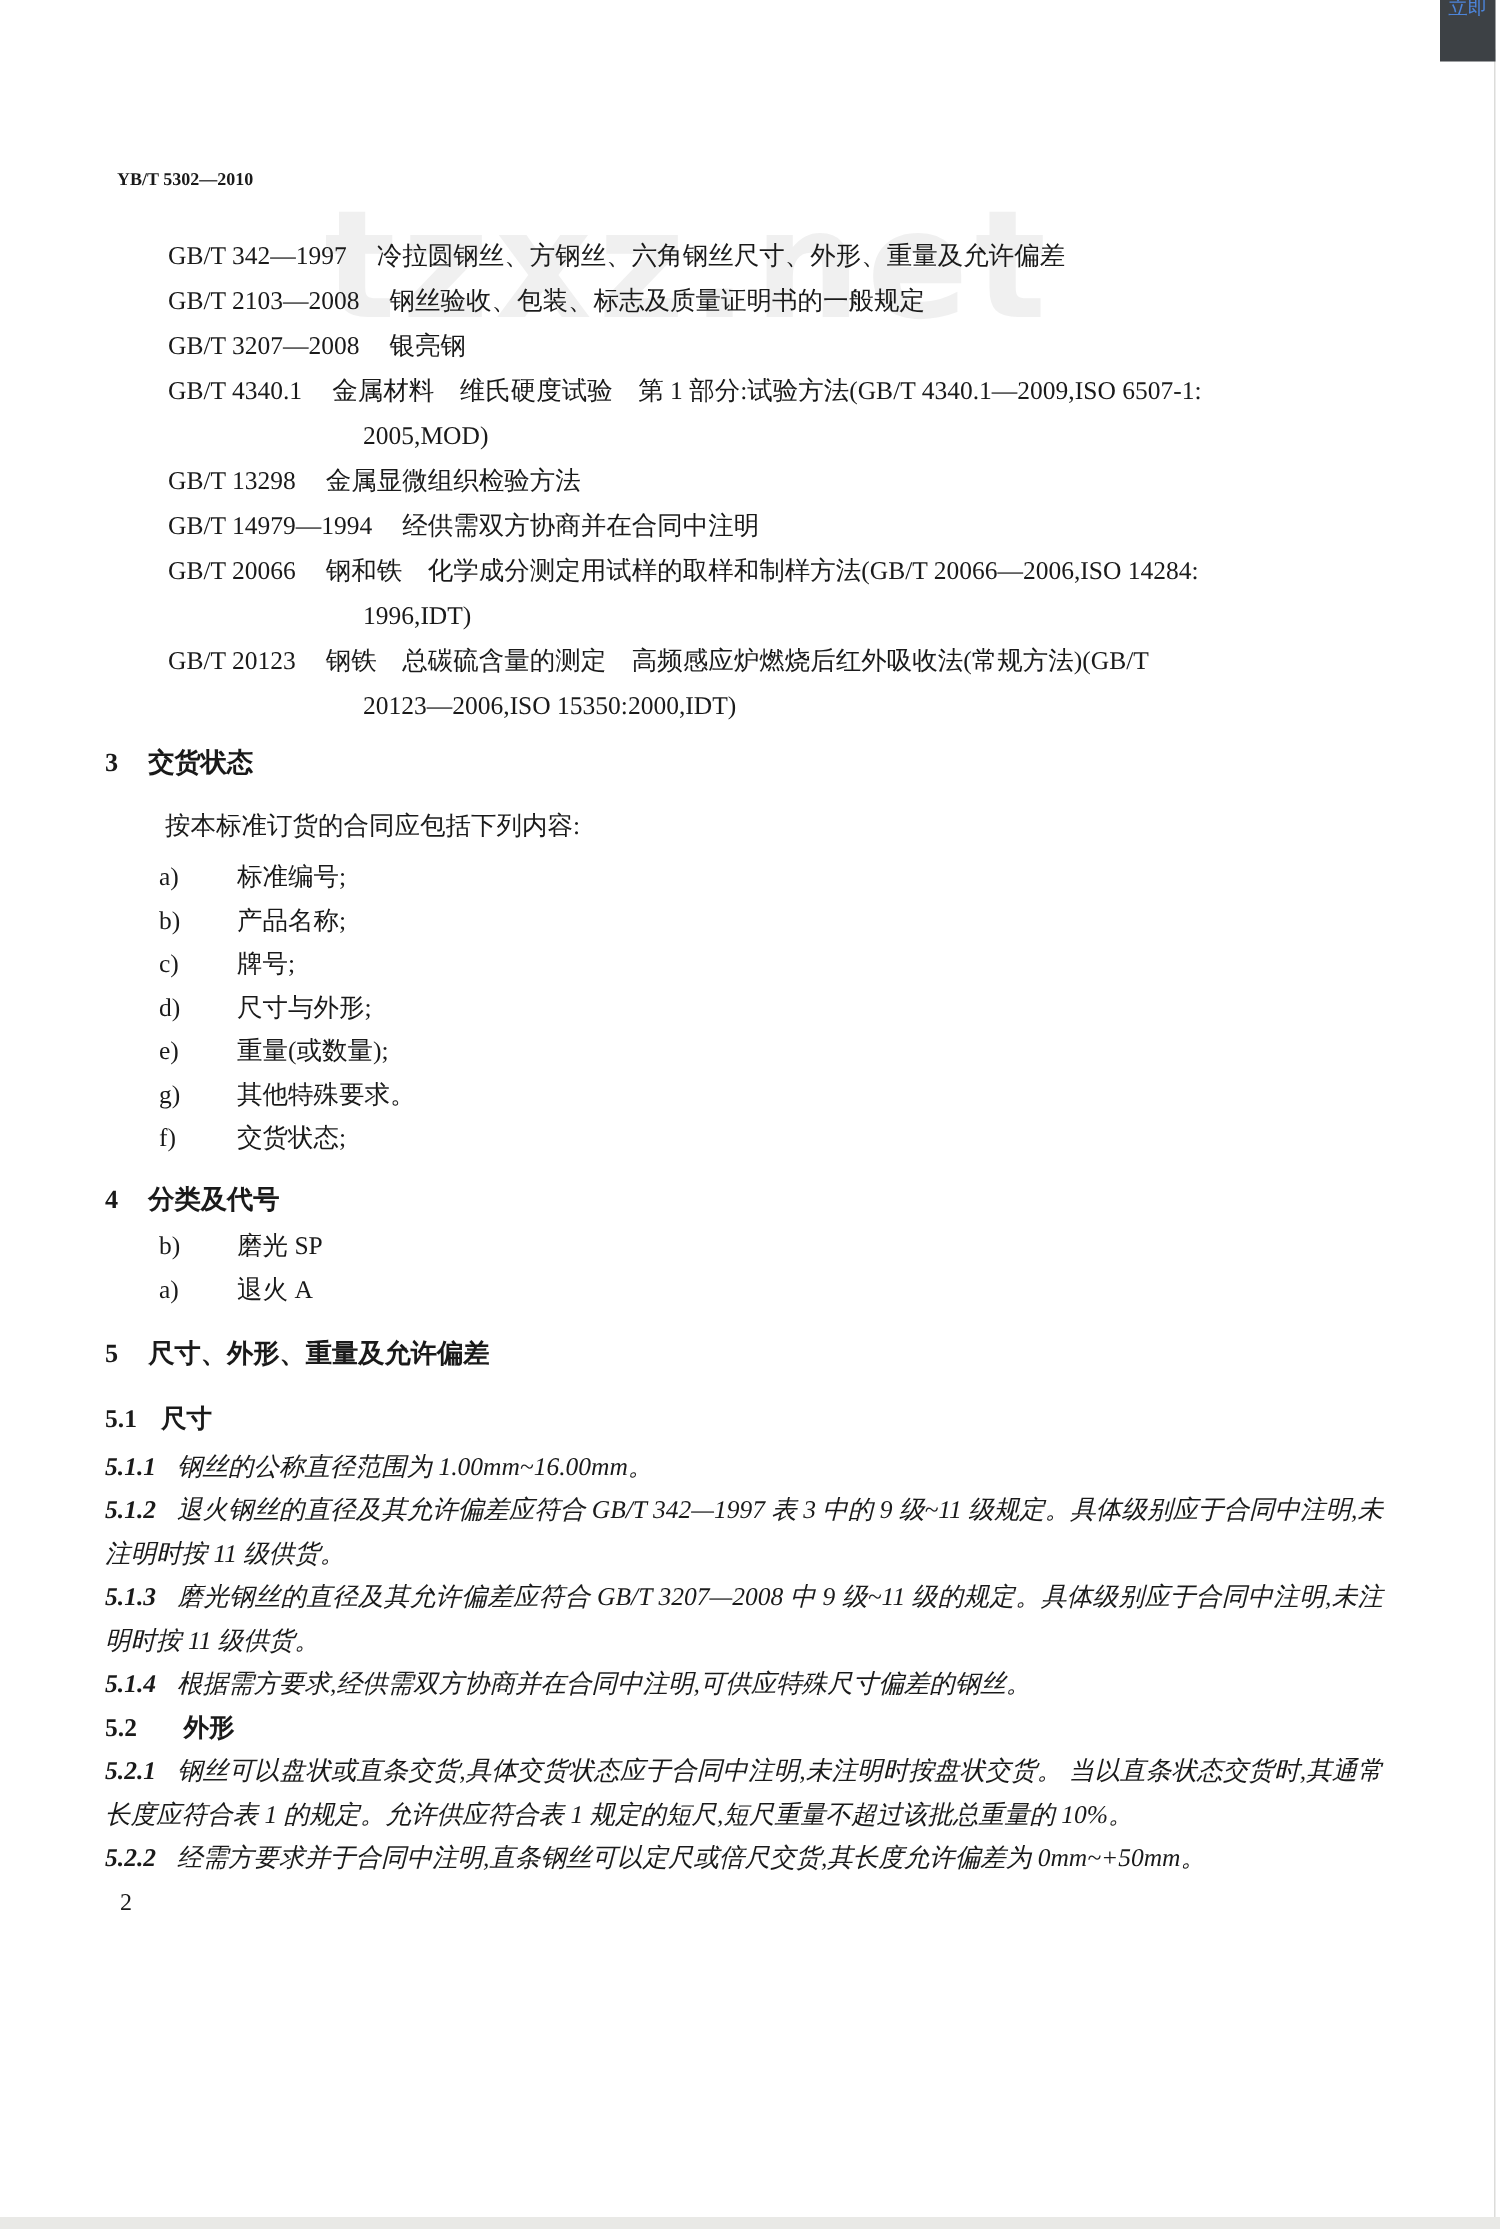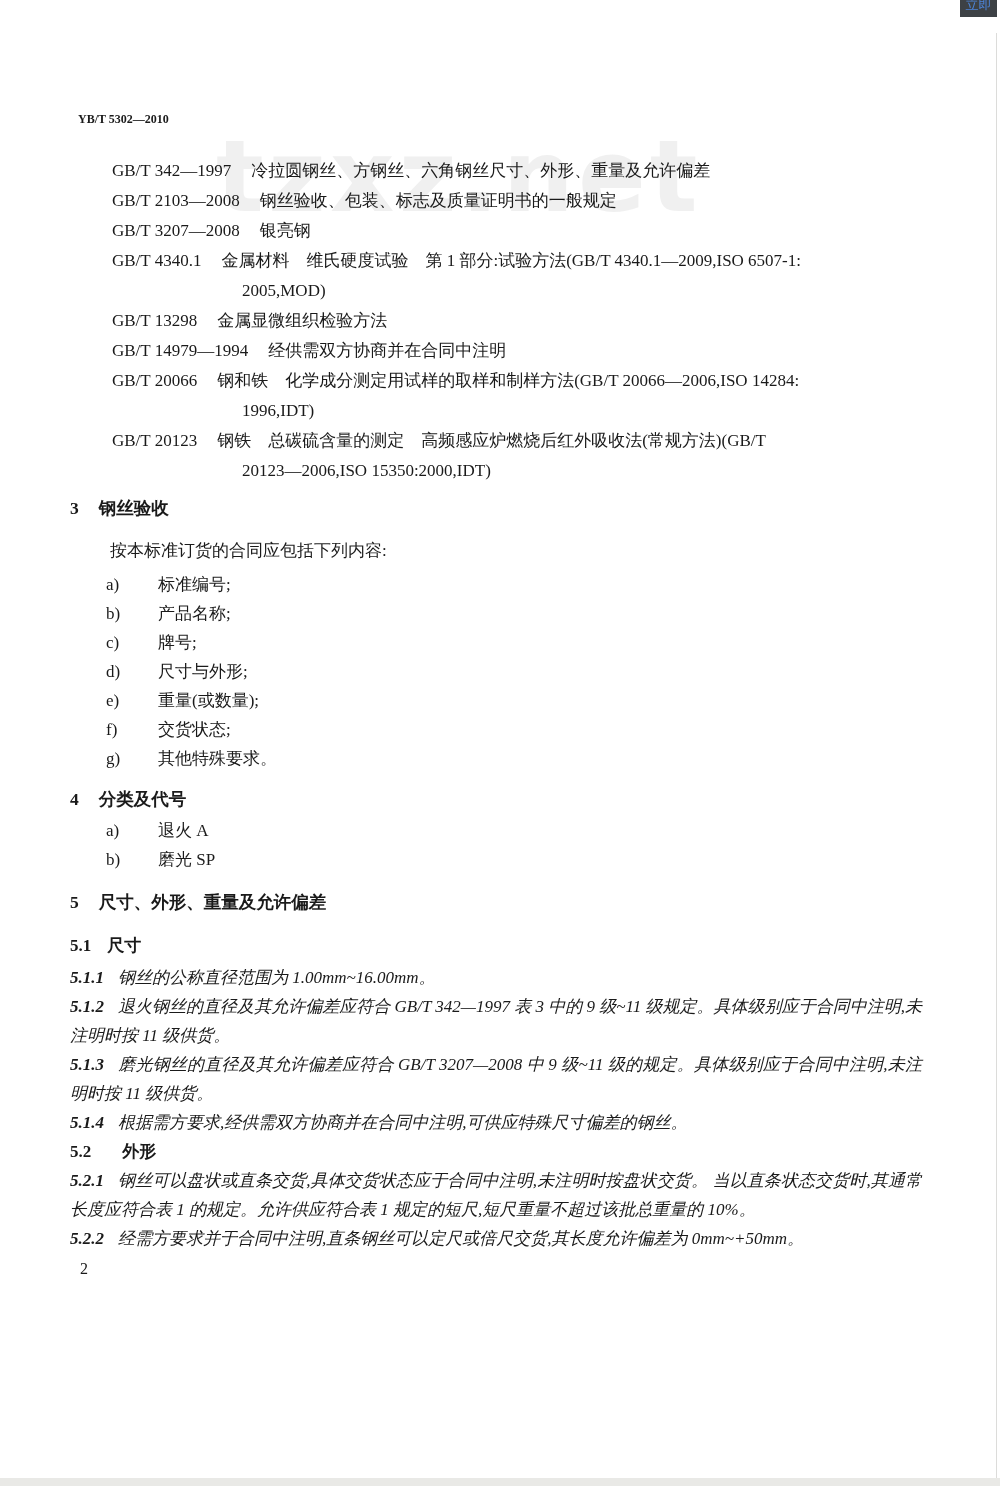--- a/index.html
+++ b/index.html
@@ -57,21 +57,21 @@
 
   .right-line {
     position:absolute; left:996px; top:33px; bottom:8px; width:1px;
     background:#dcdcda; z-index:2;
   }
   .bottom-strip {
     position:absolute; left:0; right:0; bottom:0; height:8px;
     background:#e9e9e6; z-index:2;
   }
   .corner-btn {
-    position:absolute; left:960px; top:0; width:37px; height:17px;
+    position:absolute; left:960px; top:0; width:37px; height:41px;
     background:#3d4145; overflow:hidden; z-index:3;
     text-align:center; cursor:pointer;
   }
   .corner-btn span {
     display:block; margin-top:-4px;
     color:#4d85da; font-size:13px;
     font-family:"Liberation Sans","DejaVu Sans",sans-serif;
   }
 </style>
 </head>
@@ -107,39 +107,39 @@
       <span>GB/T 20066</span><span class="ref-title">钢和铁　化学成分测定用试样的取样和制样方法(GB/T 20066—2006,ISO 14284:</span>
     </div>
     <div class="ref-cont">1996,IDT)</div>
     <div class="ref-line">
       <span>GB/T 20123</span><span class="ref-title">钢铁　总碳硫含量的测定　高频感应炉燃烧后红外吸收法(常规方法)(GB/T</span>
     </div>
     <div class="ref-cont">20123—2006,ISO 15350:2000,IDT)</div>
   </div>
 
   <div class="sec-head" id="sec3-head">
-    <span class="hnum">3</span><span>钢丝验收</span>
+    <span class="hnum">3</span><span>交货状态</span>
   </div>
   <div class="intro">按本标准订货的合同应包括下列内容:</div>
   <div class="items">
     <div class="item"><span class="ilabel">a)</span><span>标准编号;</span></div>
     <div class="item"><span class="ilabel">b)</span><span>产品名称;</span></div>
     <div class="item"><span class="ilabel">c)</span><span>牌号;</span></div>
     <div class="item"><span class="ilabel">d)</span><span>尺寸与外形;</span></div>
     <div class="item"><span class="ilabel">e)</span><span>重量(或数量);</span></div>
+    <div class="item"><span class="ilabel">g)</span><span>其他特殊要求。</span></div>
     <div class="item"><span class="ilabel">f)</span><span>交货状态;</span></div>
-    <div class="item"><span class="ilabel">g)</span><span>其他特殊要求。</span></div>
   </div>
 
   <div class="sec-head" id="sec4-head">
     <span class="hnum">4</span><span>分类及代号</span>
   </div>
   <div class="items" id="sec4-items">
+    <div class="item"><span class="ilabel">b)</span><span>磨光 SP</span></div>
     <div class="item"><span class="ilabel">a)</span><span>退火 A</span></div>
-    <div class="item"><span class="ilabel">b)</span><span>磨光 SP</span></div>
   </div>
 
   <div class="sec-head" id="sec5-head">
     <span class="hnum">5</span><span>尺寸、外形、重量及允许偏差</span>
   </div>
   <div class="sub-head">
     <span class="snum">5.1</span><span>尺寸</span>
   </div>
 
   <div class="clauses">

